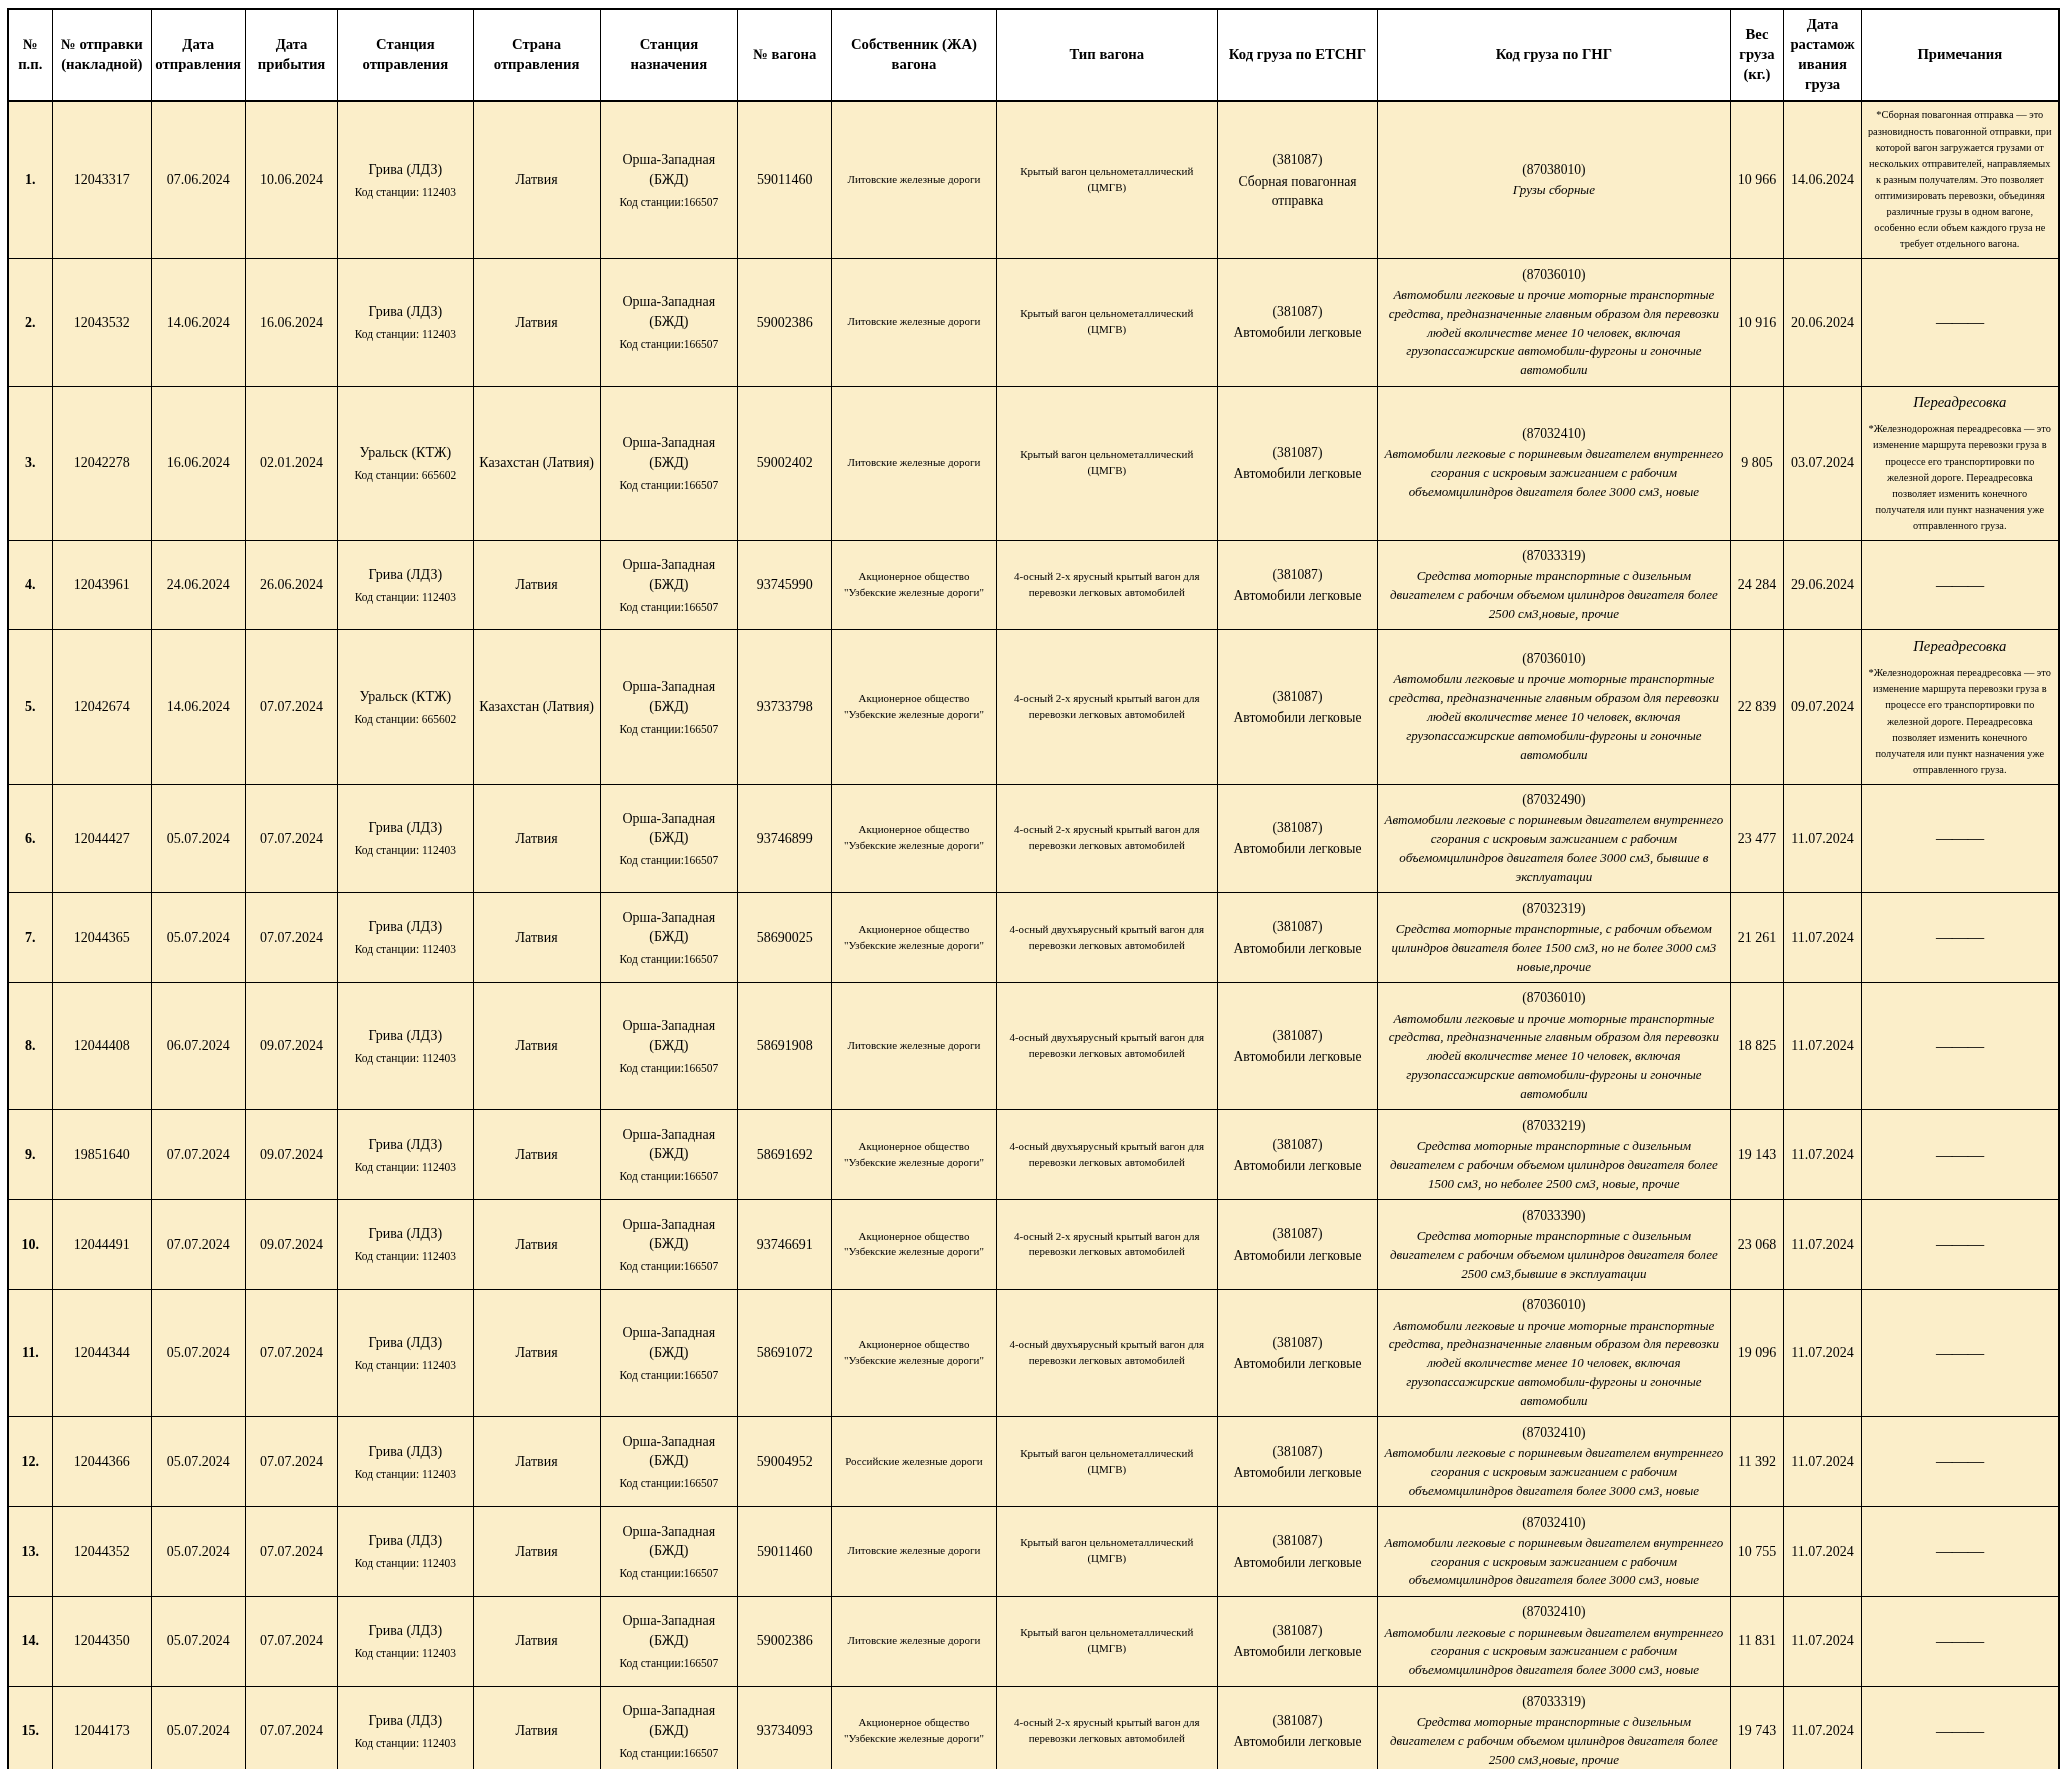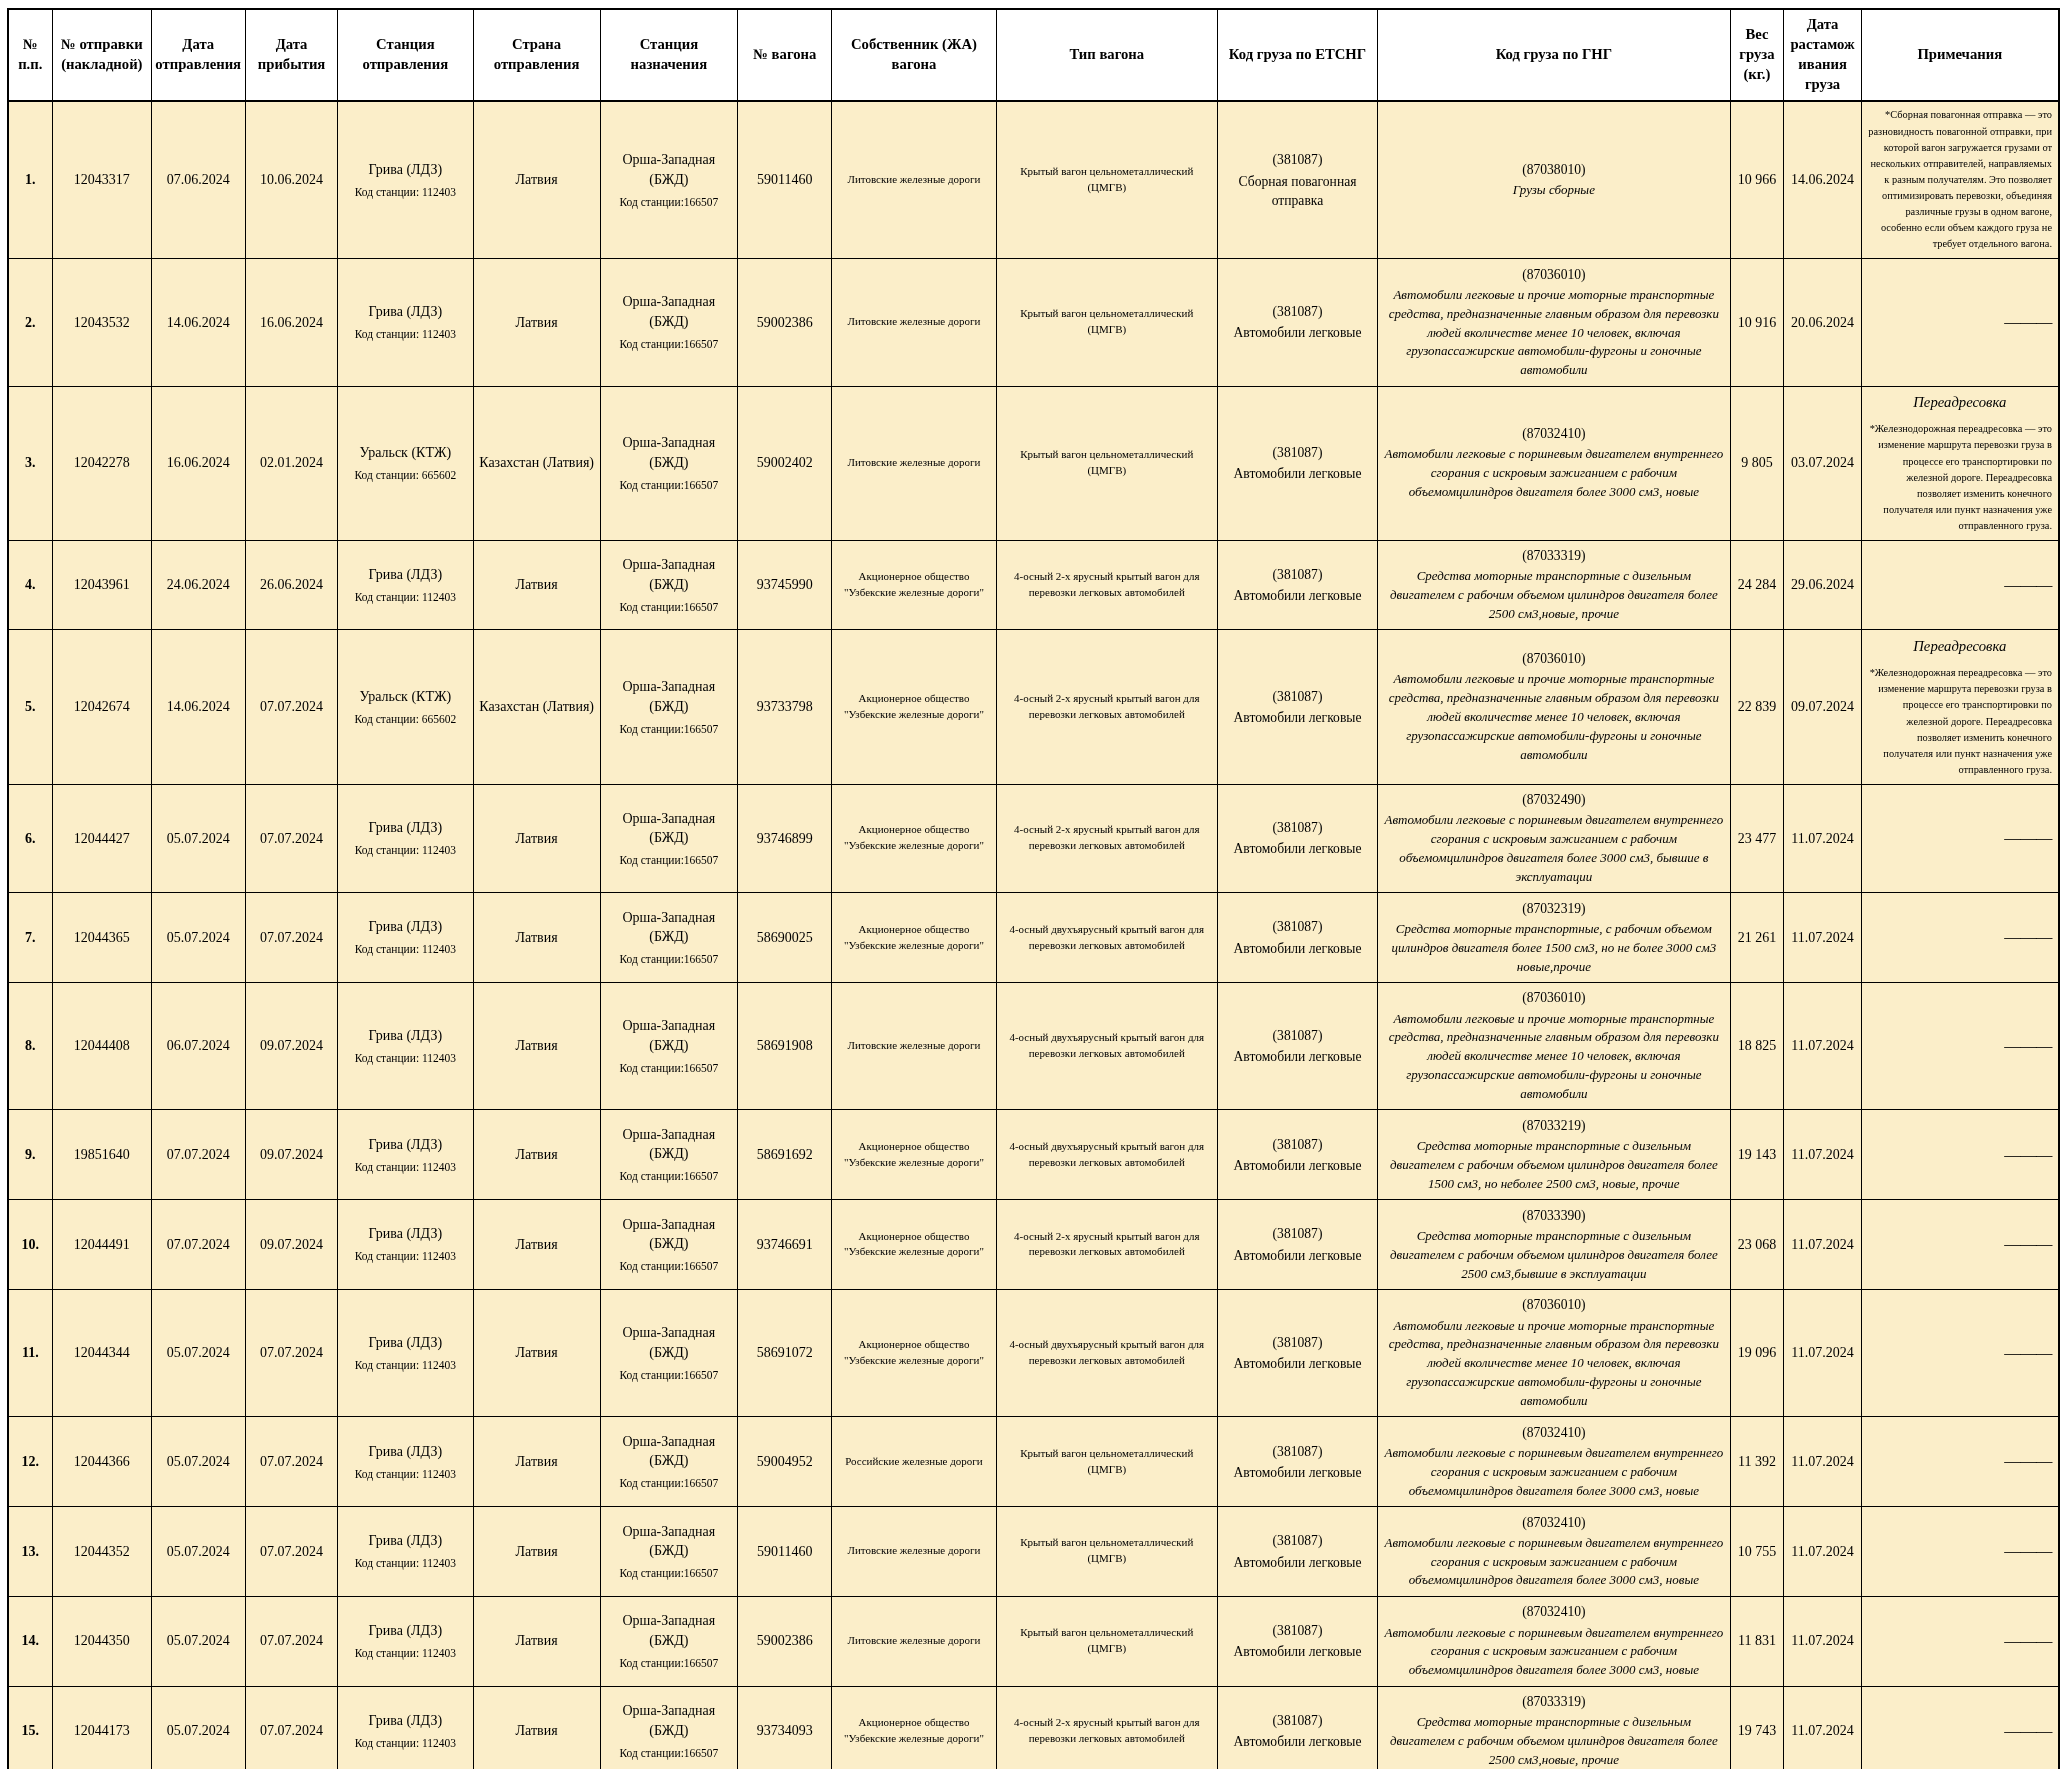--- a/index.html
+++ b/index.html
@@ -11,21 +11,21 @@
   tbody td{background:#fbeec9;font-size:14px;line-height:1.4;padding:5.5px 5.5px;}
   tbody tr{height:61px;}
   td.num{font-weight:bold;text-align:center;}
   .station-name{font-size:14px;}
   .station-code{font-size:11.5px;margin-top:4.4px;}
   .code-line{font-size:13.6px;margin-bottom:2.2px;}
   .etsng-name{font-size:13.6px;text-align:center;}
   .gng-name{font-size:13px;line-height:1.45;font-style:italic;}
   .owner-cell,.type-cell{font-size:11px;line-height:1.45;}
   .note-title{font-size:14.7px;margin-bottom:8.7px;font-style:italic;}
-  .note-text{font-size:10.4px;line-height:1.55;text-align:right;}
+  .note-text{font-size:10.4px;line-height:1.55;}
   .note-text.dash{font-size:16.4px;letter-spacing:-0.5px;line-height:1;}
 </style>
 </head>
 <body>
 
 <div class="page">
   <table>
     <colgroup>
       <col style="width:2.2%">
         <col style="width:4.8%">

